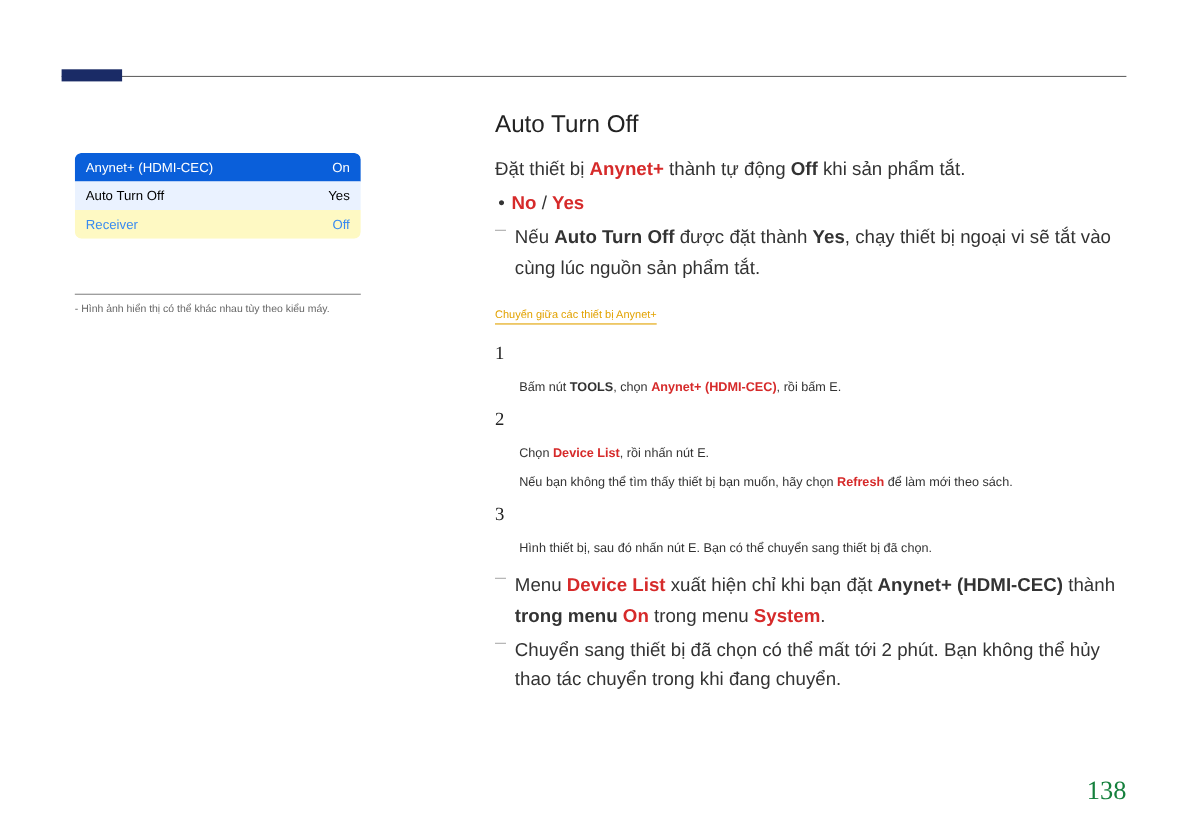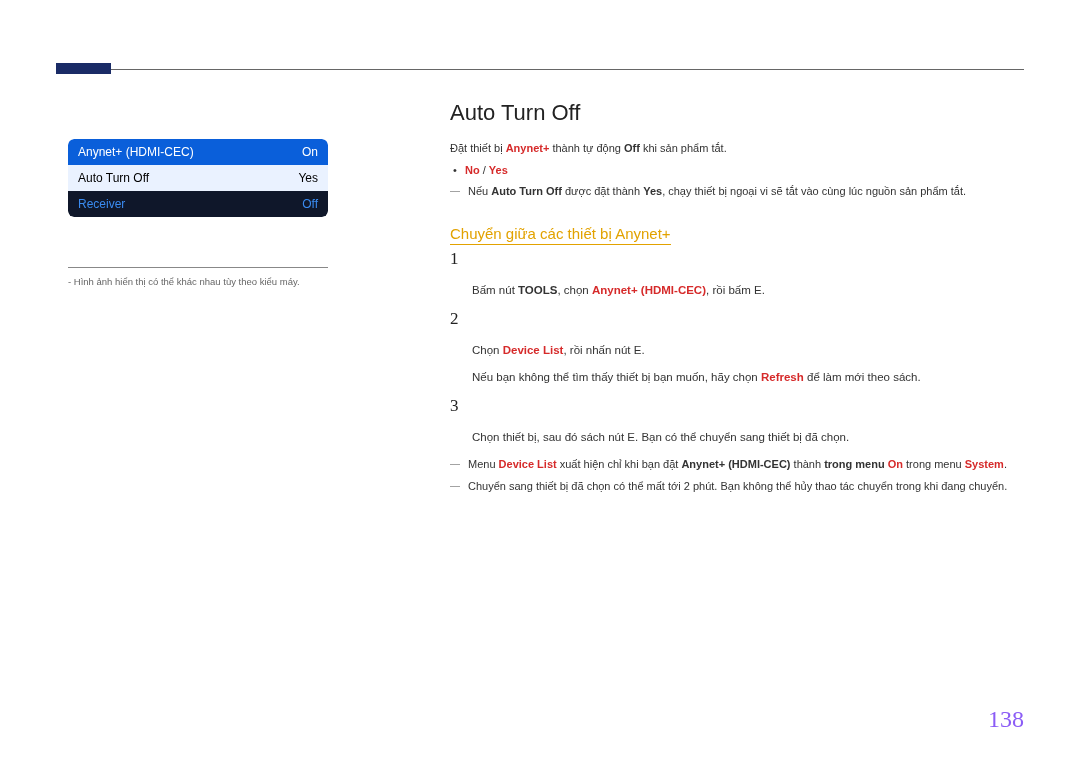--- a/index.html
+++ b/index.html
@@ -5,39 +5,39 @@
   * { box-sizing: border-box; margin: 0; padding: 0; }
   html, body { width: 1080px; height: 763px; background: #fff; font-family: Arial, sans-serif; color: #333; }
   .page { position: relative; width: 1080px; height: 763px; }
   .top-rule { position: absolute; top: 69px; left: 56px; right: 56px; border-top: 1px solid #666; }
   .top-bar { position: absolute; top: 63px; left: 56px; width: 55px; height: 11px; background: #1a2b66; }
   .left-col { position: absolute; left: 68px; top: 139px; width: 260px; }
   .menu-box { width: 260px; }
   .menu-row { display: flex; justify-content: space-between; align-items: center; padding: 6px 10px; font-size: 12px; }
   .menu-row.header { background: #0a5fda; color: #fff; border-radius: 6px 6px 0 0; }
   .menu-row.selected { background: #eaf2ff; color: #000; }
-  .menu-row.footer { background: #0f172a; color: #3a8bf0; border-radius: 0 0 6px 6px; }
+  .menu-row.footer { background: #fef9c3; color: #3a8bf0; border-radius: 0 0 6px 6px; }
   .menu-box { border-radius: 6px; overflow: hidden; }
   .footnote-rule { border-top: 0.5px solid #888; margin-top: 50px; margin-bottom: 8px; width: 260px; }
   .footnote { font-size: 9.5px; color: #666; }
   .right-col { position: absolute; left: 450px; top: 100px; width: 575px; }
   .h1 { font-size: 22px; color: #222; font-weight: 400; margin-bottom: 14px; }
-  .body-line { font-size: 11px; color: #333; line-height: 1.6; margin-bottom: 4px; }
+  .body-line { font-size: 17px; color: #333; line-height: 1.6; margin-bottom: 4px; }
   .bold { font-weight: bold; }
   .em-red { color: #d62a2a; font-weight: bold; }
   .bullet { padding-left: 15px; position: relative; }
   .bullet::before { content: "•"; position: absolute; left: 3px; top: 0; color: #333; }
   .dash-note { padding-left: 18px; position: relative; margin-top: 2px; }
   .dash-note::before { content: "―"; position: absolute; left: 0; top: 0; color: #888; font-size: 10px; }
-  .h2 { font-size: 15px; color: #e2a200; font-weight: 400; margin-top: 20px; margin-bottom: 4px; border-bottom: 1px solid #e2a200; display: inline-block; padding-bottom: 2px; }
+  .h2 { font-size: 10px; color: #e2a200; font-weight: 400; margin-top: 20px; margin-bottom: 16px; border-bottom: 1px solid #e2a200; display: inline-block; padding-bottom: 2px; }
   .step { display: flex; margin-bottom: 10px; }
   .step-num { width: 22px; font-family: Georgia, serif; font-size: 17px; color: #222; }
   .step-txt { flex: 1; font-size: 11.5px; color: #333; line-height: 1.6; margin-top: 32px; }
   .step-sub { margin-top: 8px; } 
-  .page-num { position: absolute; right: 56px; bottom: 30px; font-size: 24px; color: #8b5cf6; font-family: Georgia, serif; }
+  .page-num { position: absolute; right: 56px; bottom: 30px; font-size: 24px; color: #15803d; font-family: Georgia, serif; }
 </style>
 </head>
 <body>
 
 <div class="page">
   <div class="top-rule"></div>
   <div class="top-bar"></div>
 
   <div class="left-col">
     <div class="menu-box">
@@ -89,21 +89,21 @@
         <span>Chọn </span><span class="em-red">Device List</span><span>, rồi nhấn nút </span><span>E</span><span>.</span>
         <div class="step-sub">
           <span>Nếu bạn không thể tìm thấy thiết bị bạn muốn, hãy chọn </span><span class="em-red">Refresh</span><span> để làm mới theo sách.</span>
         </div>
       </div>
     </div>
 
     <div class="step">
       <div class="step-num">3</div>
       <div class="step-txt">
-        <span>Chọn thiết bị, sau đó sách nút </span><span>E</span><span>. Bạn có thể chuyển sang thiết bị đã chọn.</span>
+        <span>Hình thiết bị, sau đó nhấn nút </span><span>E</span><span>. Bạn có thể chuyển sang thiết bị đã chọn.</span>
       </div>
     </div>
 
     <div class="body-line dash-note">
       <span>Menu </span><span class="em-red">Device List</span><span> xuất hiện chỉ khi bạn đặt </span><span class="bold">Anynet+ (HDMI-CEC)</span><span> thành </span><span class="bold"> trong menu </span><span class="em-red">On</span>
       <span> trong menu </span><span class="em-red">System</span><span>.</span>
     </div>
 
     <div class="body-line dash-note">
       <span>Chuyển sang thiết bị đã chọn có thể mất tới 2 phút. Bạn không thể hủy thao tác chuyển trong khi đang chuyển.</span>

